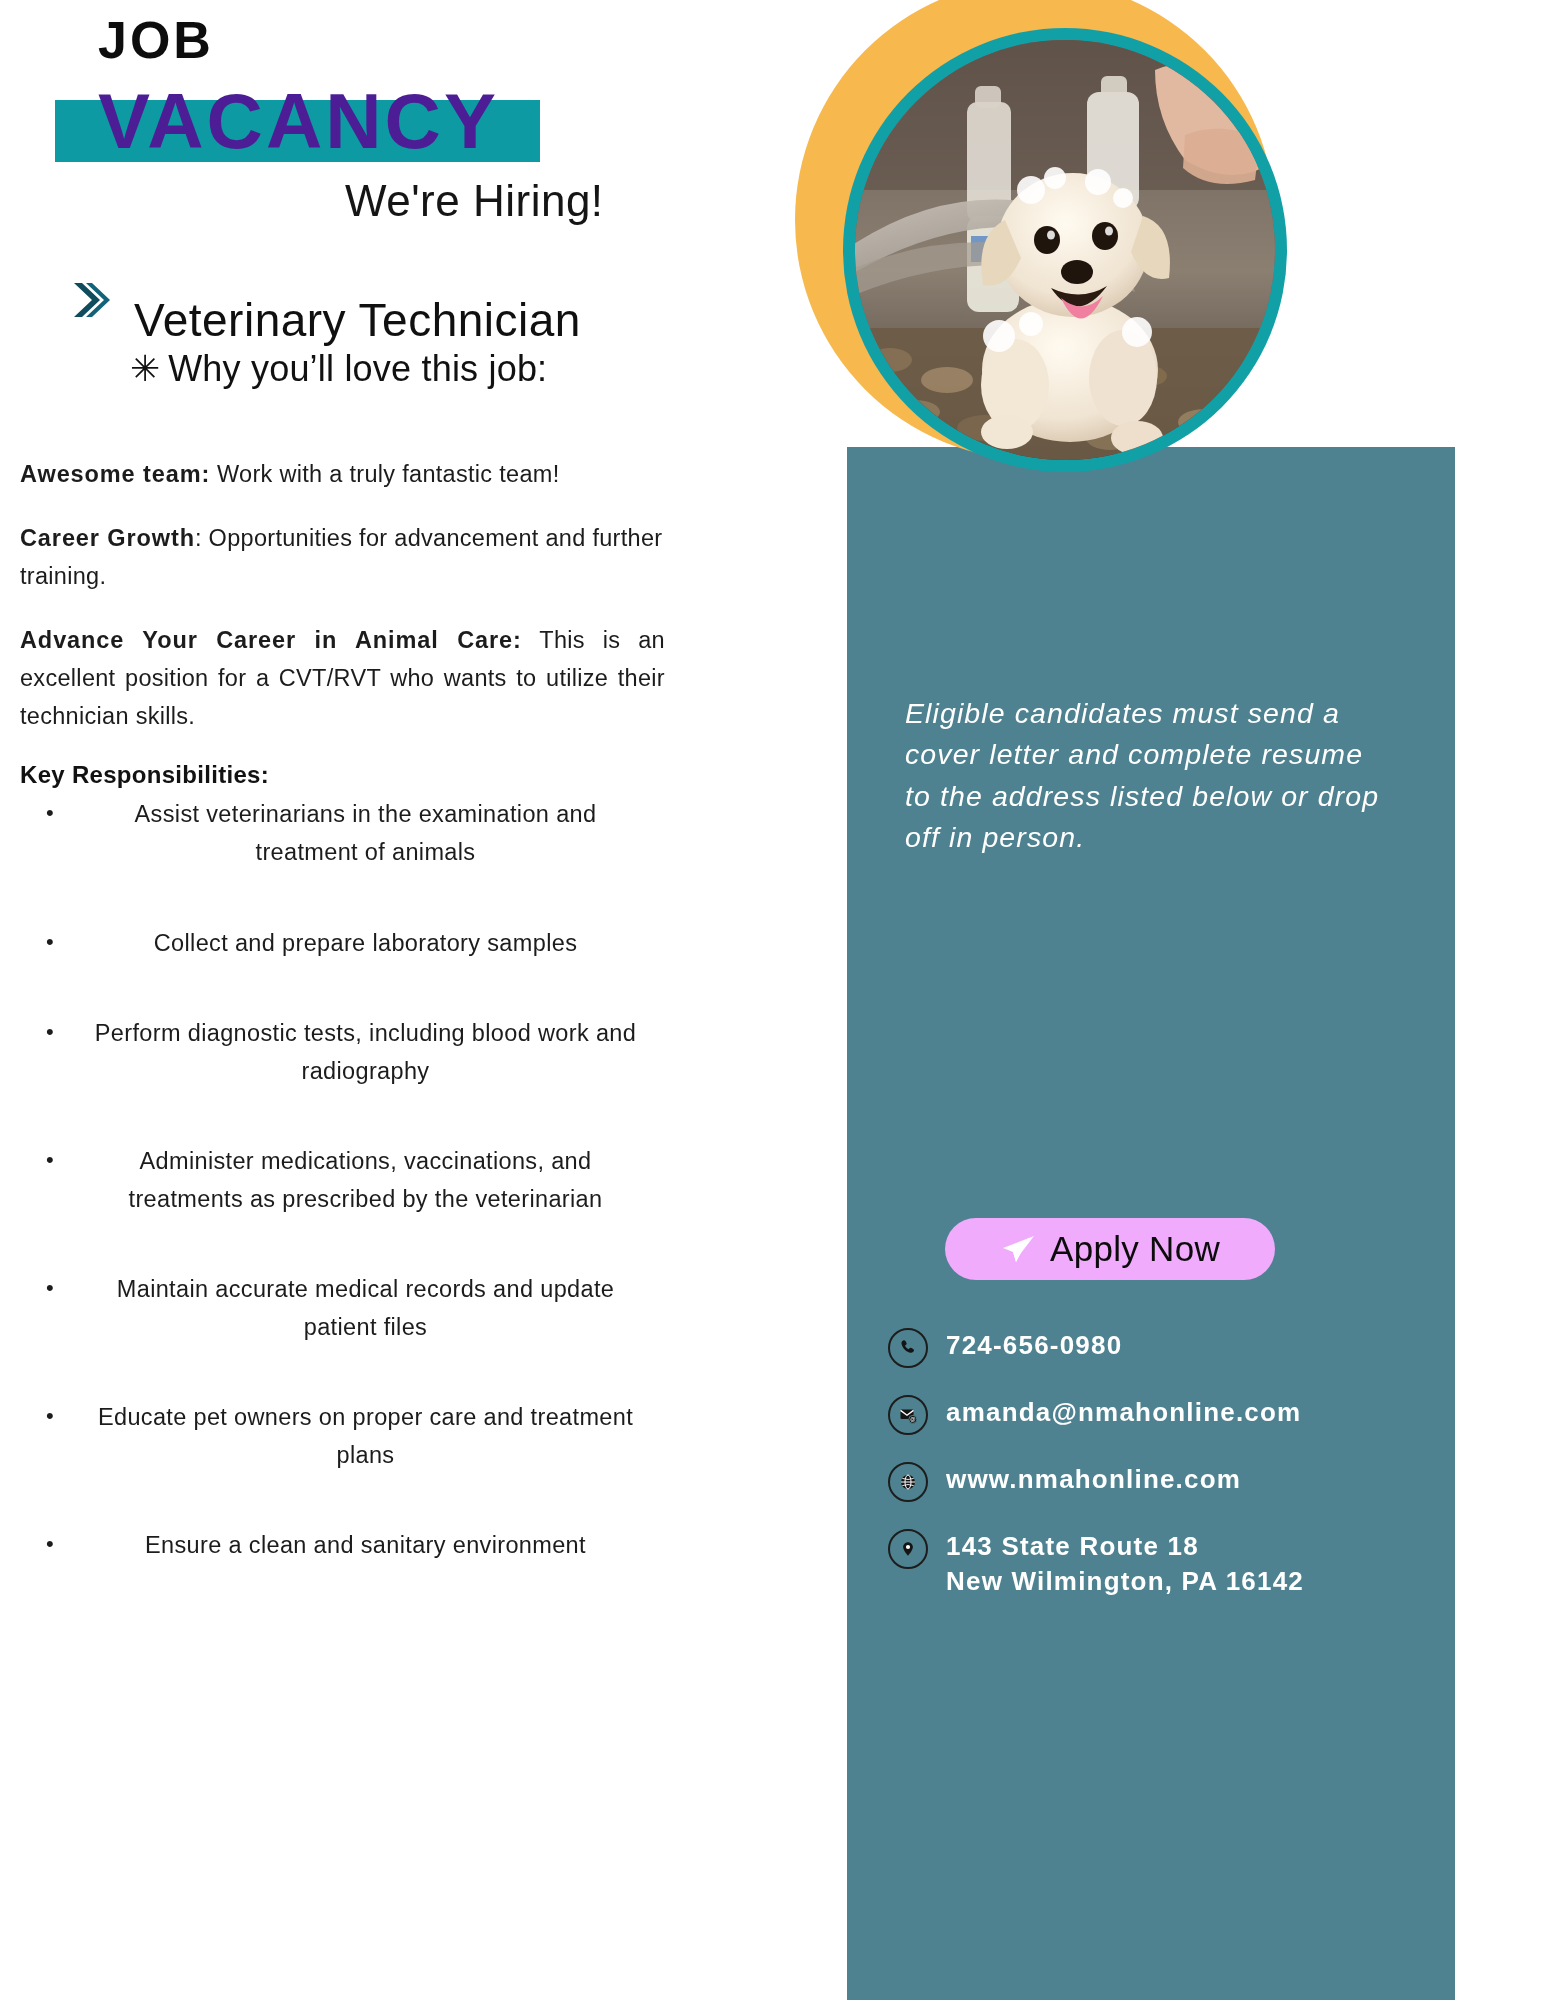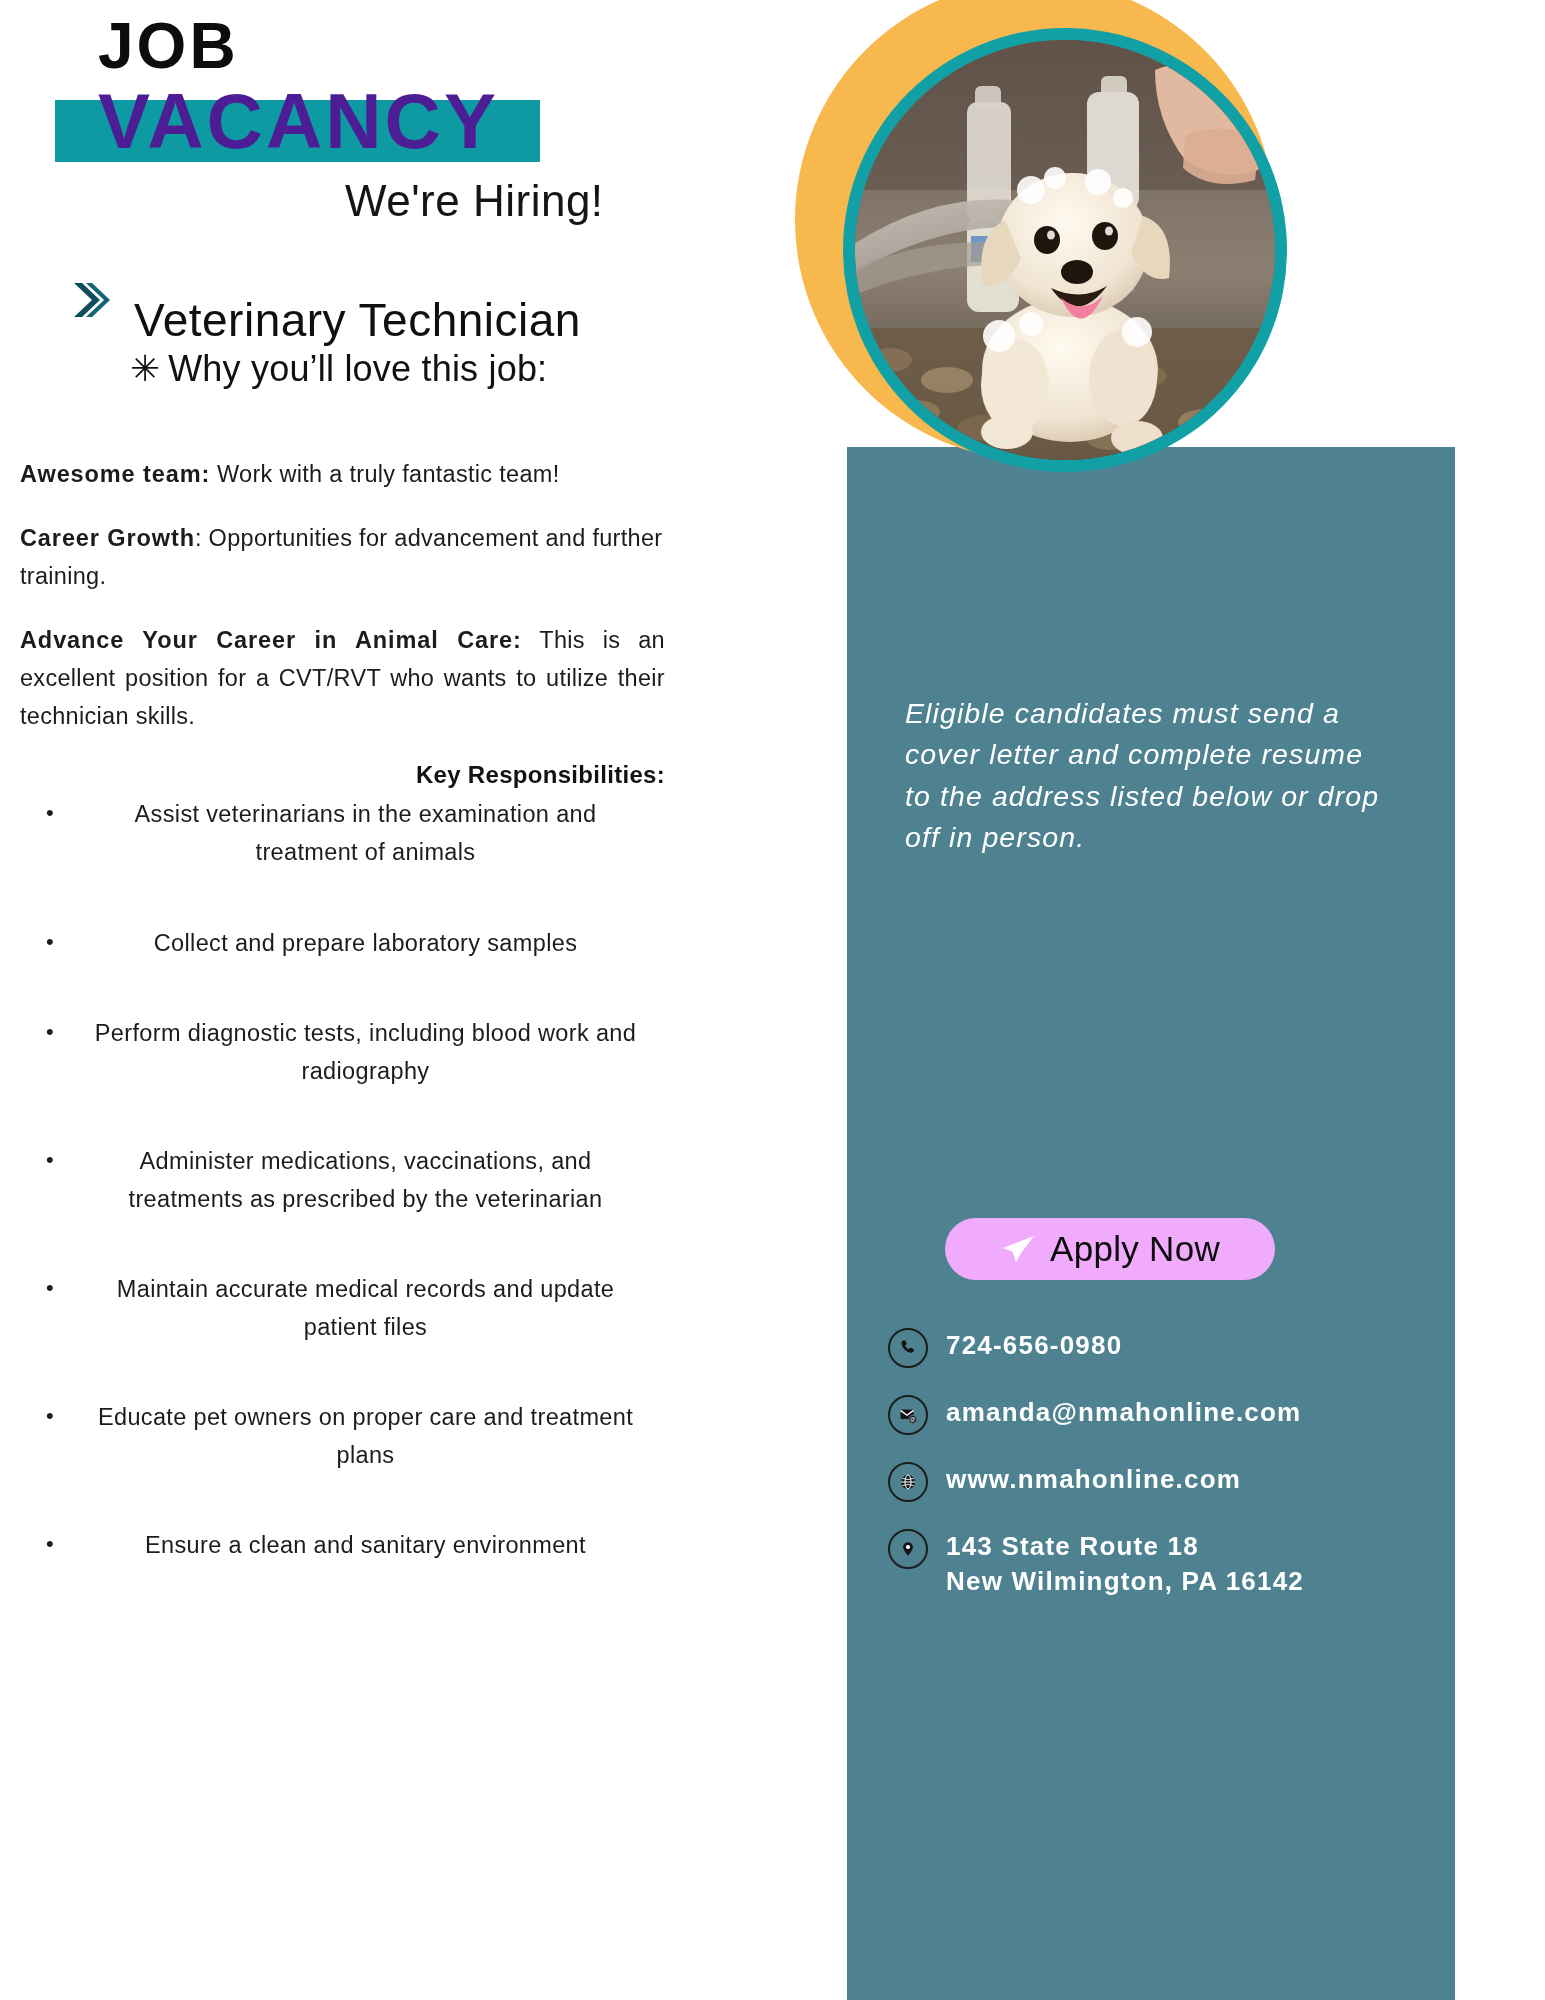--- a/index.html
+++ b/index.html
@@ -27,21 +27,21 @@
     height: 1553px;
     background: #4e8290;
     z-index: 1;
   }
 
   
   .title-job {
     position: absolute;
     left: 98px;
     top: 14px;
-    font-size: 64px;
+    font-size: 52px;
     font-weight: bold;
     letter-spacing: 3px;
     color: #0d0d0d;
     line-height: 1;
     font-family: "Liberation Sans", sans-serif;
   }
   .vacancy-wrap {
     position: absolute;
     left: 55px;
     top: 100px;
@@ -116,21 +116,21 @@
     font-size: 23.5px;
     line-height: 1.62;
     color: #1c1c1c;
     margin-bottom: 26px;
     letter-spacing: 0.3px;
   }
   .perk.justify { text-align: justify; }
   .perk b { font-weight: bold; letter-spacing: 0.9px; }
 
   .kr-heading {
-    text-align: right;
+    text-align: left;
     font-size: 24px;
     font-weight: bold;
     color: #121212;
     letter-spacing: 0.3px;
     margin-top: 14px;
     margin-bottom: 6px;
   }
   ul.kr-list {
     list-style: none;
     margin: 0;

